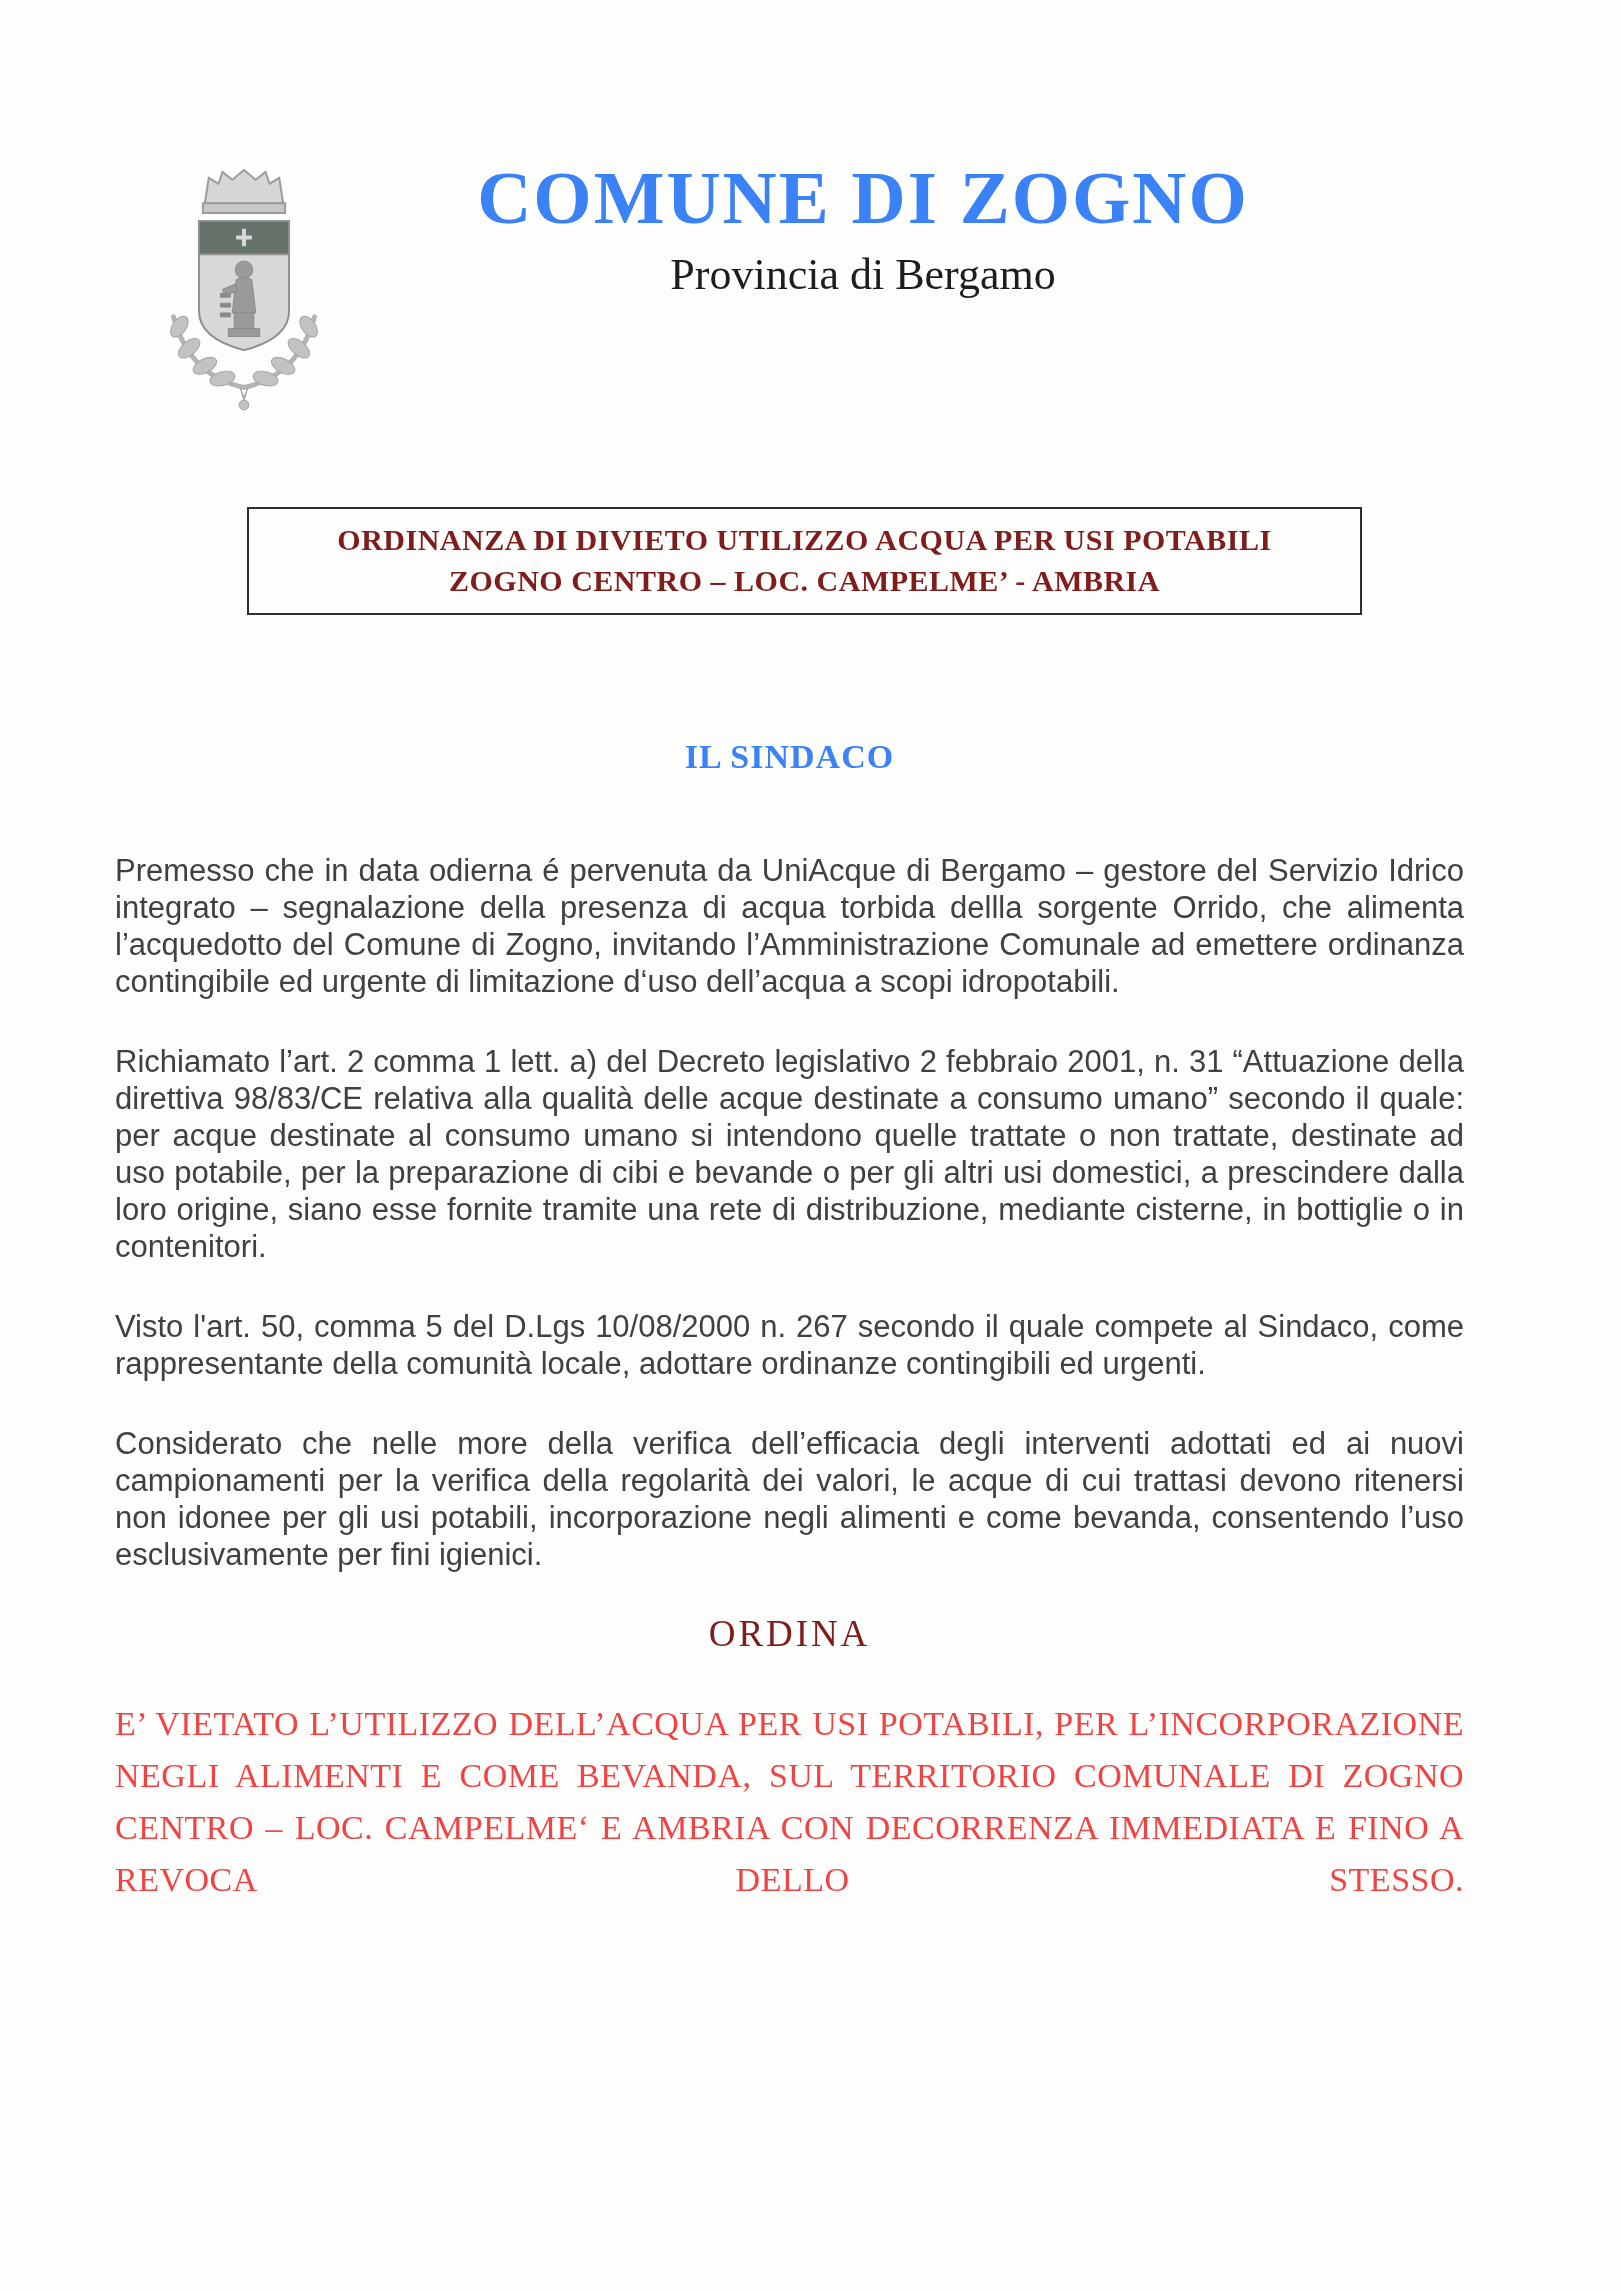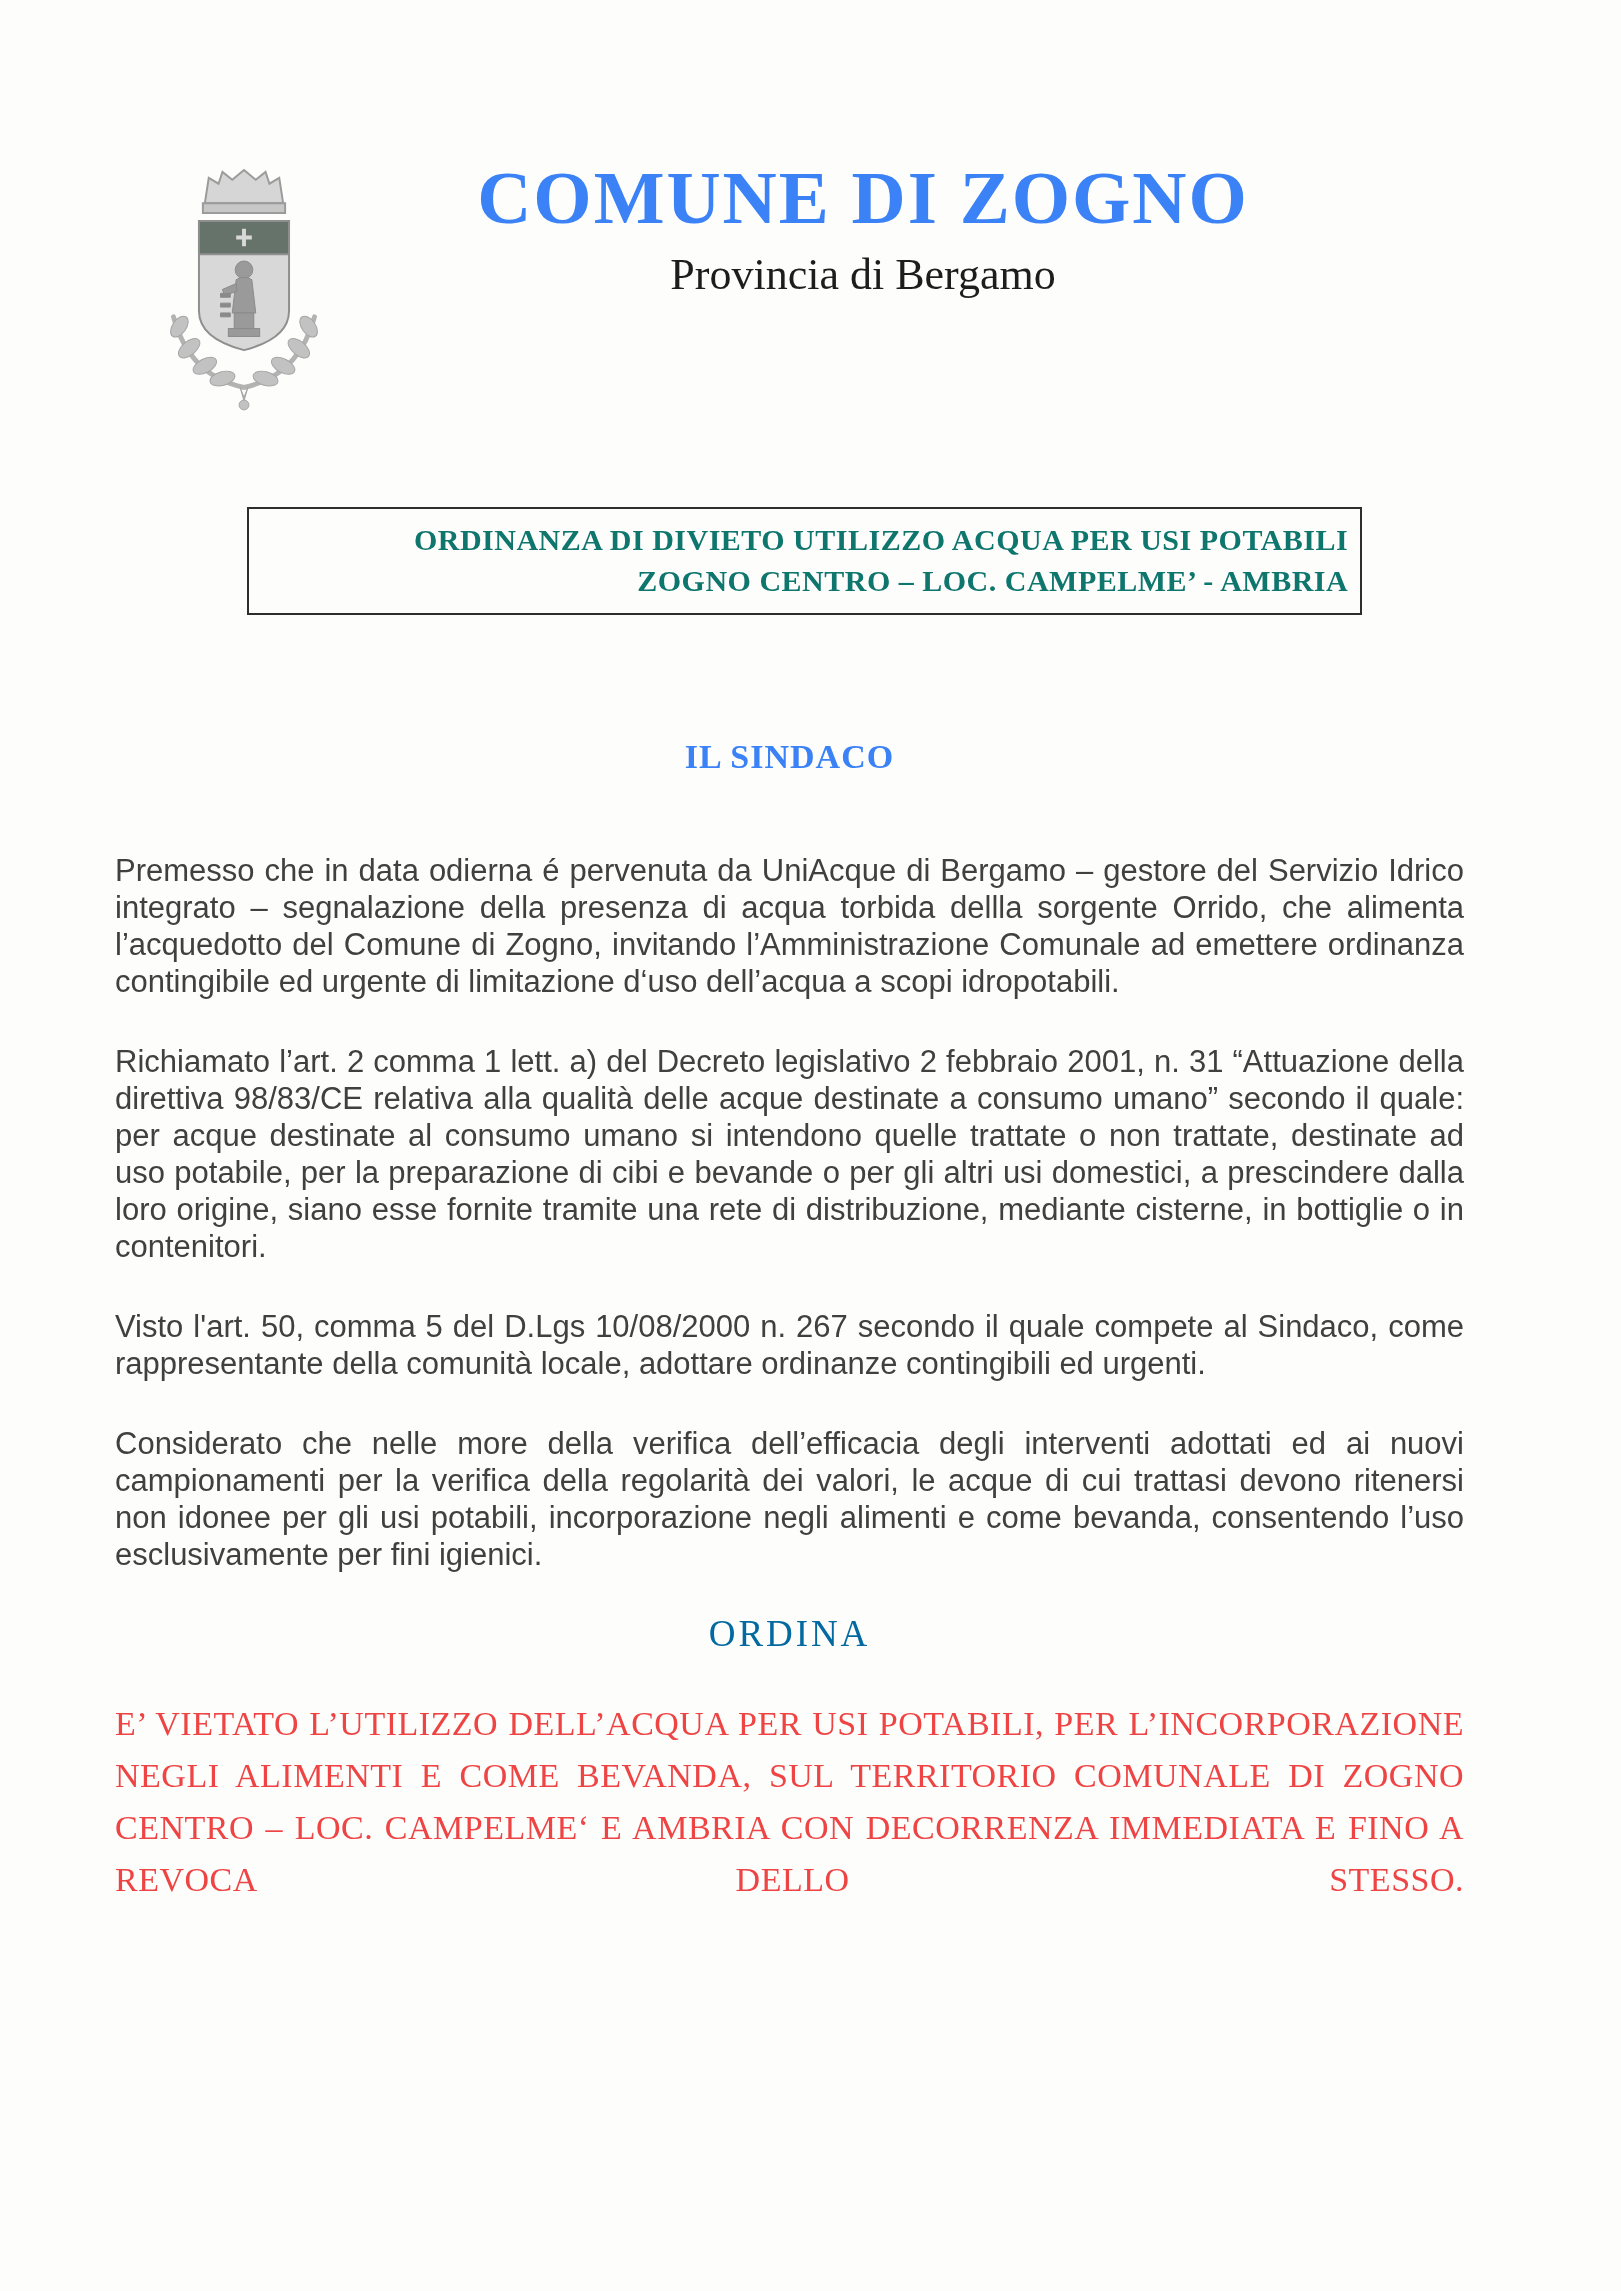--- a/index.html
+++ b/index.html
@@ -37,43 +37,43 @@
   .ref-row{
     display:flex;justify-content:space-between;align-items:flex-start;
     margin-top:37px;
     font-size:34px;line-height:1.32;color:#111;
   }
   .ref-date{margin-right:27.4px;}
   
   .subject-box{
     margin:94px 102px 0 132px;
     border:2px solid #2e2e2e;
-    text-align:right;
+    text-align:center;
     padding:9.8px 11.8px 11.8px 11.8px;
     font-weight:bold;
     font-size:30px;
     line-height:1.38;
-    color:#0f766e;
+    color:#7f1d1d;
     letter-spacing:0.5px;
   }
   
   .sindaco-heading{
     margin:123px 0 0 0;
     text-align:center;
     font-size:34px;
     font-weight:bold;
     color:#3b82f6;
     letter-spacing:1px;
   }
   .ordina-heading{
     margin:39px 0 0 0;
     text-align:center;
     font-size:37px;
     font-weight:normal;
-    color:#0369a1;
+    color:#7f1d1d;
     letter-spacing:2.9px;
   }
   
   .body-par{
     margin:43px 0 0 0;
     font-family:"Liberation Sans", sans-serif;
     font-size:31px;
     line-height:37px;
     text-align:justify;
     color:#404040;

